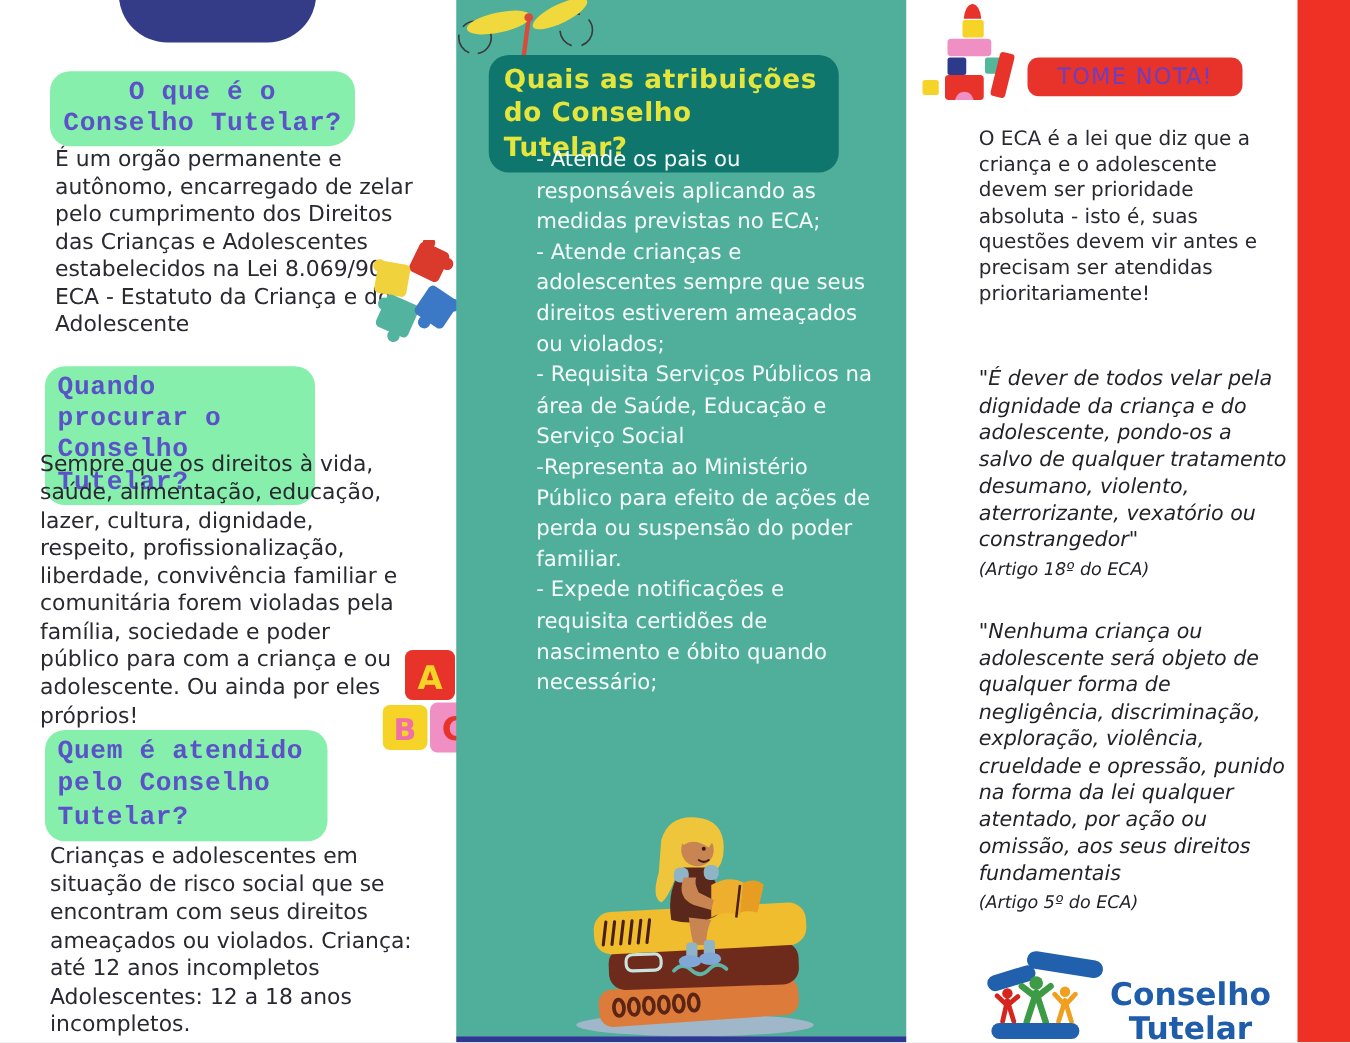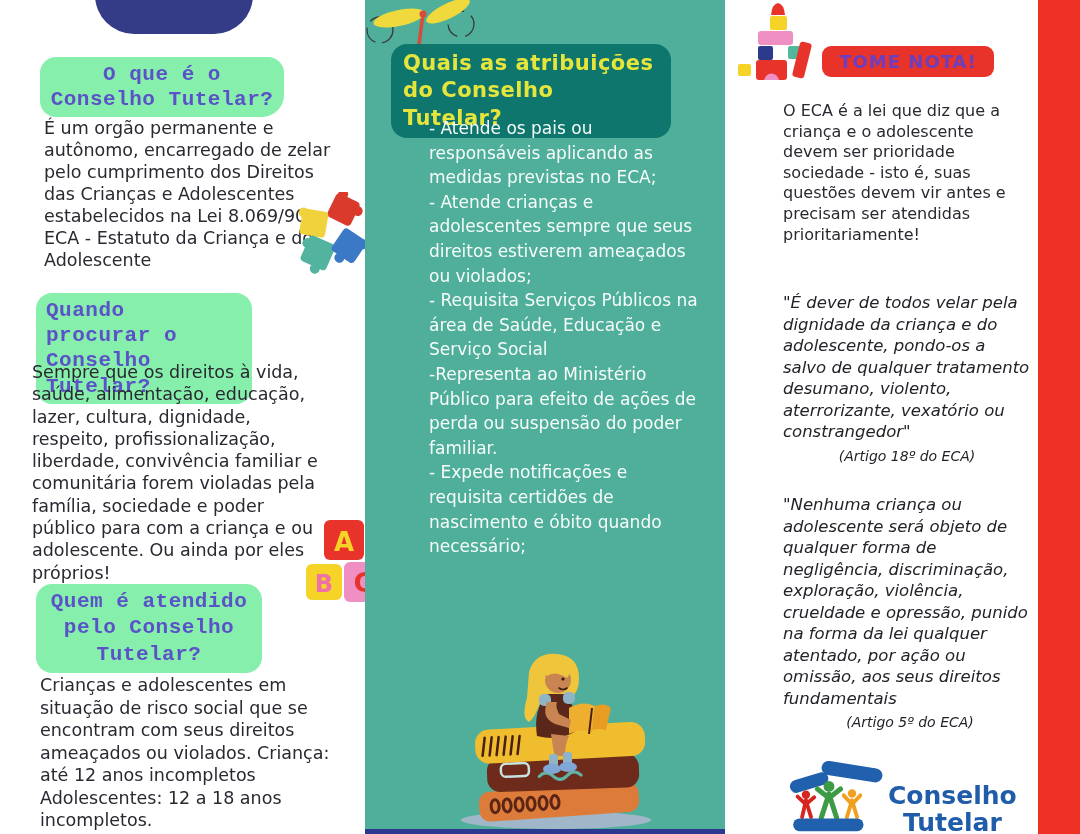--- a/index.html
+++ b/index.html
@@ -8,48 +8,48 @@
     overflow:hidden;font-family:"DejaVu Sans",sans-serif;margin:0 auto;
   }
   
   .navy-pill{position:absolute;left:95px;top:-44px;width:158px;height:78px;
     background:#343B87;border-radius:42px;}
   .h-green{position:absolute;background:#86efac;color:#5B51C8;font-weight:bold;
     font-size:21px;letter-spacing:.5px;border-radius:16px;line-height:1.2;
     box-sizing:border-box;padding:5px 10px;font-family:Liberation Mono, monospace;}
   .h1{left:40px;top:57px;width:244px;text-align:center;border-bottom-right-radius:22px;}
   .h2{left:36px;top:293px;width:216px;text-align:left;}
-  .h3{left:36px;top:584px;width:226px;text-align:center;line-height:1.26;}
+  .h3{left:36px;top:584px;width:226px;text-align:left;line-height:1.26;}
   .body-dark{position:absolute;color:#2A2830;font-size:17.5px;line-height:22px;}
   .b1{left:44px;top:117px;width:288px;}
   .b2{left:32px;top:361px;width:296px;line-height:22.3px;}
   .b3{left:40px;top:674px;width:296px;line-height:22.5px;}
   .icon-abs{position:absolute;}
   
   .col-mid{position:absolute;left:365px;top:0;width:360px;height:829px;
     background:#4FAF9B;}
   .mid-bottom-bar{position:absolute;left:365px;top:829px;width:360px;height:5px;
     background:#2B3990;}
   .h-orange{position:absolute;left:26px;top:44px;width:280px;background:#0f766e;
     color:#E6E53B;font-weight:bold;font-size:21px;letter-spacing:.5px;
     border-radius:16px;line-height:1.3;box-sizing:border-box;padding:6px 12px;}
   .mid-list{position:absolute;left:64px;top:116px;width:274px;color:#F7FCFA;
     font-size:17px;line-height:24.6px;}
   
   .note-badge{position:absolute;left:822px;top:46px;width:172px;height:31px;
-    background:#E8332A;border-radius:9px;color:#6C3EC0;font-weight:bold;
+    background:#E8332A;border-radius:9px;color:#6C3EC0;font-weight:normal;
     font-size:18px;letter-spacing:1px;display:flex;align-items:center;
     justify-content:center;}
   .r-intro{position:absolute;left:783px;top:101px;width:240px;color:#2A2830;
     font-size:16px;line-height:20.6px;}
   .quote{position:absolute;color:#242228;font-style:italic;font-size:16.5px;
     line-height:21.5px;}
   .q1{left:783px;top:292px;width:248px;}
   .q2{left:783px;top:494px;width:254px;}
-  .q-attr{text-align:center;font-size:14px;margin-top:3px;}
+  .q-attr{text-align:left;font-size:14px;margin-top:3px;}
   .logo{position:absolute;left:788px;top:758px;display:flex;align-items:flex-start;}
   .logo-text{margin-left:4px;margin-top:24px;color:#1F5CA9;font-weight:bold;
     font-size:25px;line-height:1.08;text-align:center;}
   .stripe-red{position:absolute;left:1038px;top:0;width:42px;height:834px;
     background:#EE3124;}
 </style>
 </head>
 <body>
 
 <div class="page">
@@ -176,21 +176,21 @@
     <rect x="22" y="44" width="15" height="14" rx="2" fill="#2D3A8C"></rect>
     <rect x="52" y="44" width="14" height="13" rx="2" fill="#53B89B"></rect>
     <rect x="20" y="58" width="31" height="20" rx="3" fill="#E8332A"></rect>
     <path d="M28 78 a8 10 0 0 1 15 0 z" fill="#EF8FC3"></path>
     <rect x="2" y="62" width="13" height="12" rx="2" fill="#F5D327"></rect>
     <rect x="60" y="40" width="12" height="36" rx="3" fill="#E8332A" transform="rotate(14 66 58)"></rect>
   </svg>
 
   <div class="note-badge">TOME NOTA!</div>
 
-  <div class="r-intro">O ECA é a lei que diz que a criança e o adolescente devem ser prioridade sociedade - isto é, suas questões devem vir antes e precisam ser atendidas prioritariamente!</div>
+  <div class="r-intro">O ECA é a lei que diz que a criança e o adolescente devem ser prioridade absoluta - isto é, suas questões devem vir antes e precisam ser atendidas prioritariamente!</div>
 
   <div class="quote q1">
     <div>"É dever de todos velar pela dignidade da criança e do adolescente, pondo-os a salvo de qualquer tratamento desumano, violento, aterrorizante, vexatório ou constrangedor"</div>
     <div class="q-attr">(Artigo 18º do ECA)</div>
   </div>
 
   <div class="quote q2">
     <div>"Nenhuma criança ou adolescente será objeto de qualquer forma de negligência, discriminação, exploração, violência, crueldade e opressão, punido na forma da lei qualquer atentado, por ação ou omissão, aos seus direitos fundamentais</div>
     <div class="q-attr">(Artigo 5º do ECA)</div>
   </div>

